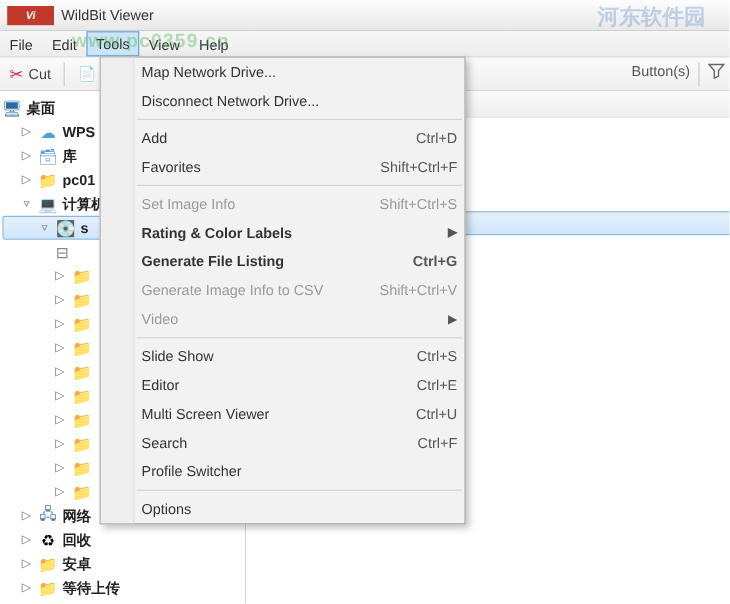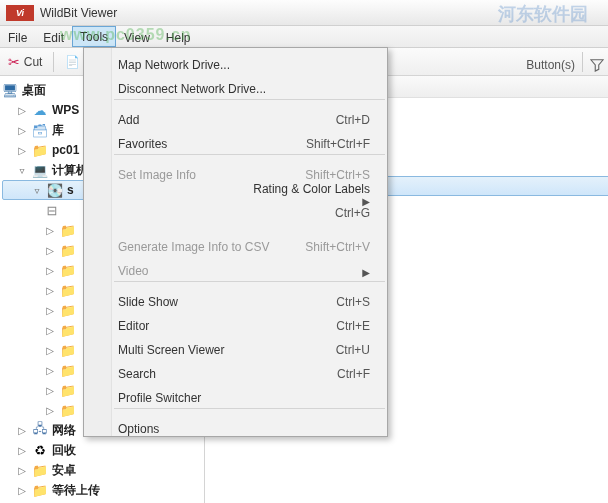--- a/index.html
+++ b/index.html
@@ -1,32 +1,32 @@
 <!DOCTYPE html>
 <html><head>
 <meta charset="utf-8">
 <style>
   * { box-sizing: border-box; margin: 0; padding: 0; font-family: "Microsoft YaHei", Tahoma, sans-serif; font-size: 12px; }
   body { background: #fff; width: 608px; height: 503px; overflow: hidden; position: relative; }
 
   .titlebar { height: 26px; background: linear-gradient(#fdfdfd,#e8e8e8); display: flex; align-items: center; padding: 0 6px; border-bottom: 1px solid #d0d0d0; }
-  .titlebar .app-icon { width: 28px; height: 16px; background: #c0392b; margin-right: 6px; display:flex; align-items:center; justify-content:center; color:#fff; font-size:9px; font-style:italic; font-weight:bold;}
+  .titlebar .app-icon { width: 39px; height: 16px; background: #c0392b; margin-right: 6px; display:flex; align-items:center; justify-content:center; color:#fff; font-size:9px; font-style:italic; font-weight:bold;}
   .titlebar .title { color: #333; }
 
   .menubar { height: 22px; background: linear-gradient(#f7f7f7,#ececec); display: flex; align-items: stretch; border-bottom: 1px solid #d0d0d0; }
   .menubar .mitem { padding: 12px 8px; display:flex; align-items:center; color:#333; cursor:default; position:relative;}
   .menubar .mitem.selected { background:#cde6f7; border:1px solid #6aa6d6; padding:0 7px;}
   .watermark { position:absolute; left:60px; top:26px; font-size:16px; font-weight:bold; color:rgba(60,170,60,0.35); pointer-events:none; letter-spacing:1px;}
   .watermark2 { position:absolute; right:20px; top:2px; font-size:18px; font-weight:bold; color:rgba(90,140,200,0.35); pointer-events:none;}
 
   .toolbar { height: 28px; background: linear-gradient(#fbfbfb,#efefef); border-bottom:1px solid #d4d4d4; display:flex; align-items:center; padding:0 4px; gap:4px;}
   .tbtn { display:flex; align-items:center; gap:4px; padding:2px 4px; color:#444;}
   .scissors { color:#c25; font-size:14px;}
   .sep { width:1px; height:20px; background:#ccc; margin:0 3px;}
-  .tool-right { margin-left:auto; display:flex; align-items:flex-end; gap:4px; color:#555;}
+  .tool-right { margin-left:auto; display:flex; align-items:flex-start; gap:4px; color:#555;}
   .filter-icon { width:14px; height:14px; }
 
   .body-area { display:flex; height: calc(503px - 26px - 22px - 28px); }
   .tree { width: 205px; border-right: 1px solid #d4d4d4; overflow:auto; padding:4px 2px; background:#fff;}
   .node { display:flex; align-items:center; height:20px; gap:4px; white-space:nowrap;}
   .node.sel { background: linear-gradient(#e4f1fb,#cfe6fa); border:1px solid #8ab9e0; border-radius:2px;}
   .tw { width:12px; text-align:center; color:#777; font-size:10px; cursor:default;}
   .ic { width:16px; height:16px; display:inline-flex; align-items:center; justify-content:center; font-size:13px;}
   .ic.folder{ color:#e3b84e;}
   .ic.pc{ color:#4a76a8;}
@@ -37,22 +37,22 @@
   .ic.lib{ color:#5b9bd5;}
   .lbl { color:#222;font-weight:bold;}
   
   .content { flex:1; background:#fff; position:relative;}
   .content .hdr { height:22px; border-bottom:1px solid #e0e0e0; background:linear-gradient(#fafafa,#eee);}
   .content .selrow { position:absolute; top:100px; left:0; right:0; height:20px; background: linear-gradient(#e4f1fb,#cfe6fa); border-top:1px solid #8ab9e0; border-bottom:1px solid #8ab9e0;}
 
   
   .dropdown { position:absolute; left:83px; top:47px; width:305px; background:#f2f2f2; border:1px solid #a7a7a7; box-shadow:3px 3px 6px rgba(0,0,0,.25);}
   .dd-gutter { position:absolute; left:0; top:0; bottom:0; width:28px; background:#eee; border-right:1px solid #e2e2e2;}
-  .dd-item { position:relative; height:24px; display:flex; align-items:flex-end; padding-left:34px; padding-right:17px; color:#333;}
-  .dd-item.bold { font-weight:normal;flex-direction:column;}
+  .dd-item { position:relative; height:24px; display:flex; align-items:center; padding-left:34px; padding-right:6px; color:#333;}
+  .dd-item.bold { font-weight:bold;}
   .dd-item.disabled { color:#9a9a9a;}
   .dd-item .shortcut { margin-left:auto; color:#555;}
   .dd-item.disabled .shortcut { color:#9a9a9a;}
   .dd-item .sub { margin-left:auto; color:#555; font-size:10px;}
   .dd-sep { height:1px; margin:3px 2px 3px 30px; background:#d4d4d4;}
   .ind-row { padding-left:14px;}
 </style>
 </head>
 <body>
 
@@ -218,20 +218,21 @@
   <div class="dd-sep"></div>
   <div class="dd-item disabled">
       <span>Set Image Info</span>
       <span class="shortcut">Shift+Ctrl+S</span>
     </div>
   <div class="dd-item bold">
       <span>Rating &amp; Color Labels</span>
       <span class="sub">▶</span>
     </div>
   <div class="dd-item bold">
+      <span>Generate File Listing</span>
       <span class="shortcut">Ctrl+G</span>
     </div>
   <div class="dd-item disabled">
       <span>Generate Image Info to CSV</span>
       <span class="shortcut">Shift+Ctrl+V</span>
     </div>
   <div class="dd-item disabled">
       <span>Video</span>
       <span class="sub">▶</span>
     </div>

